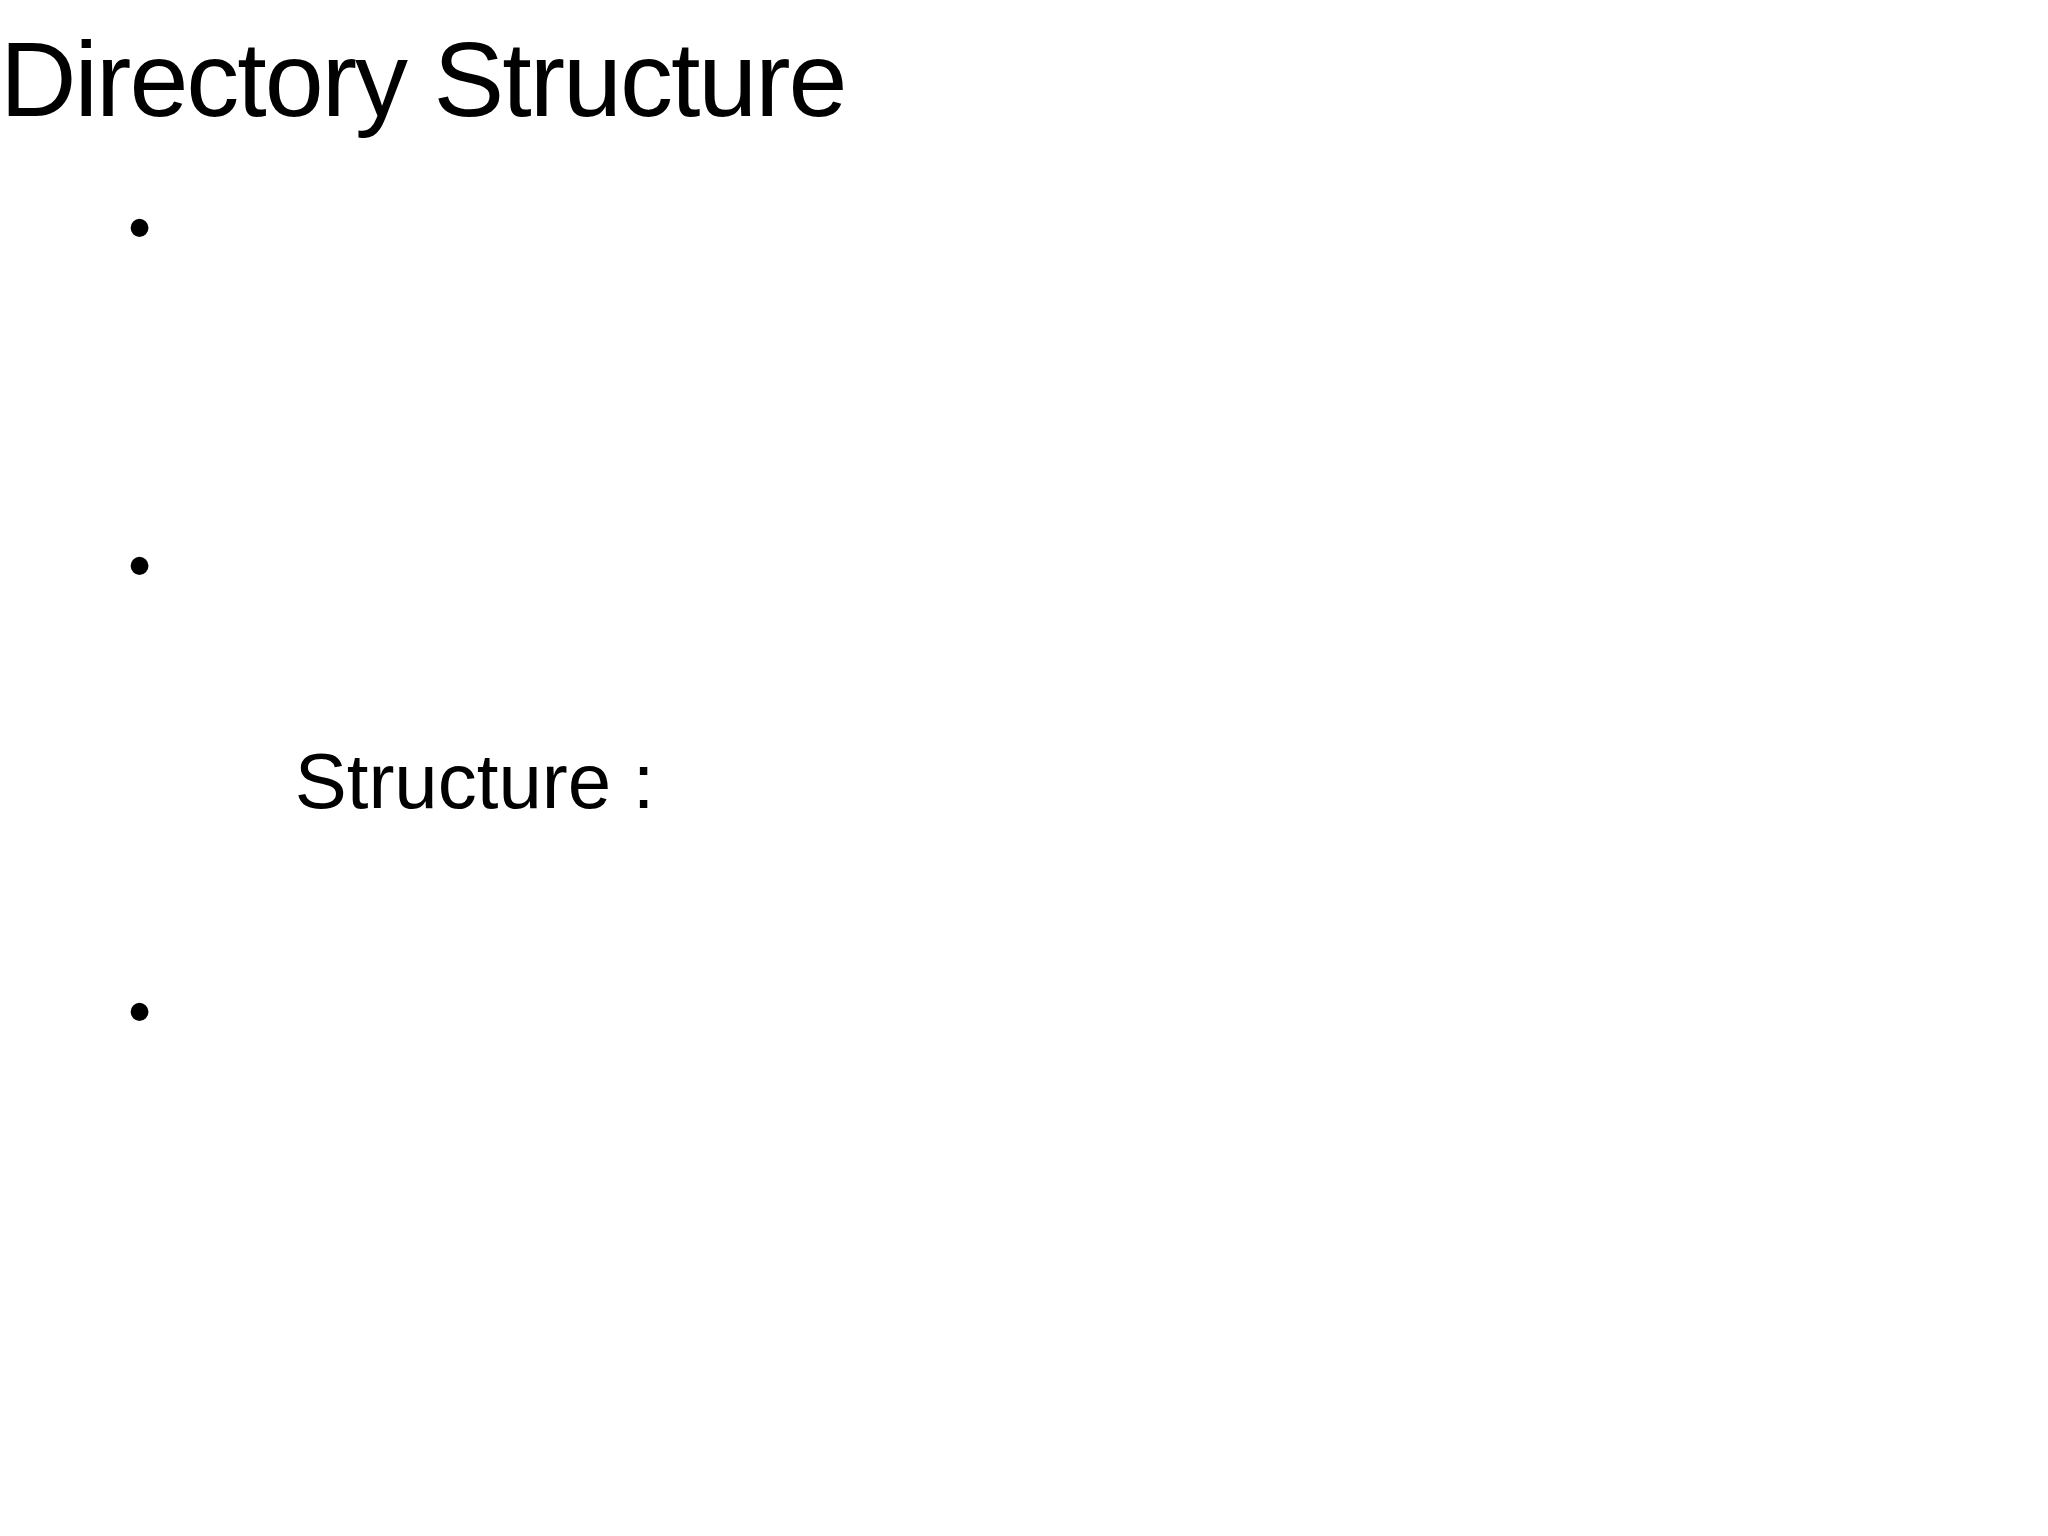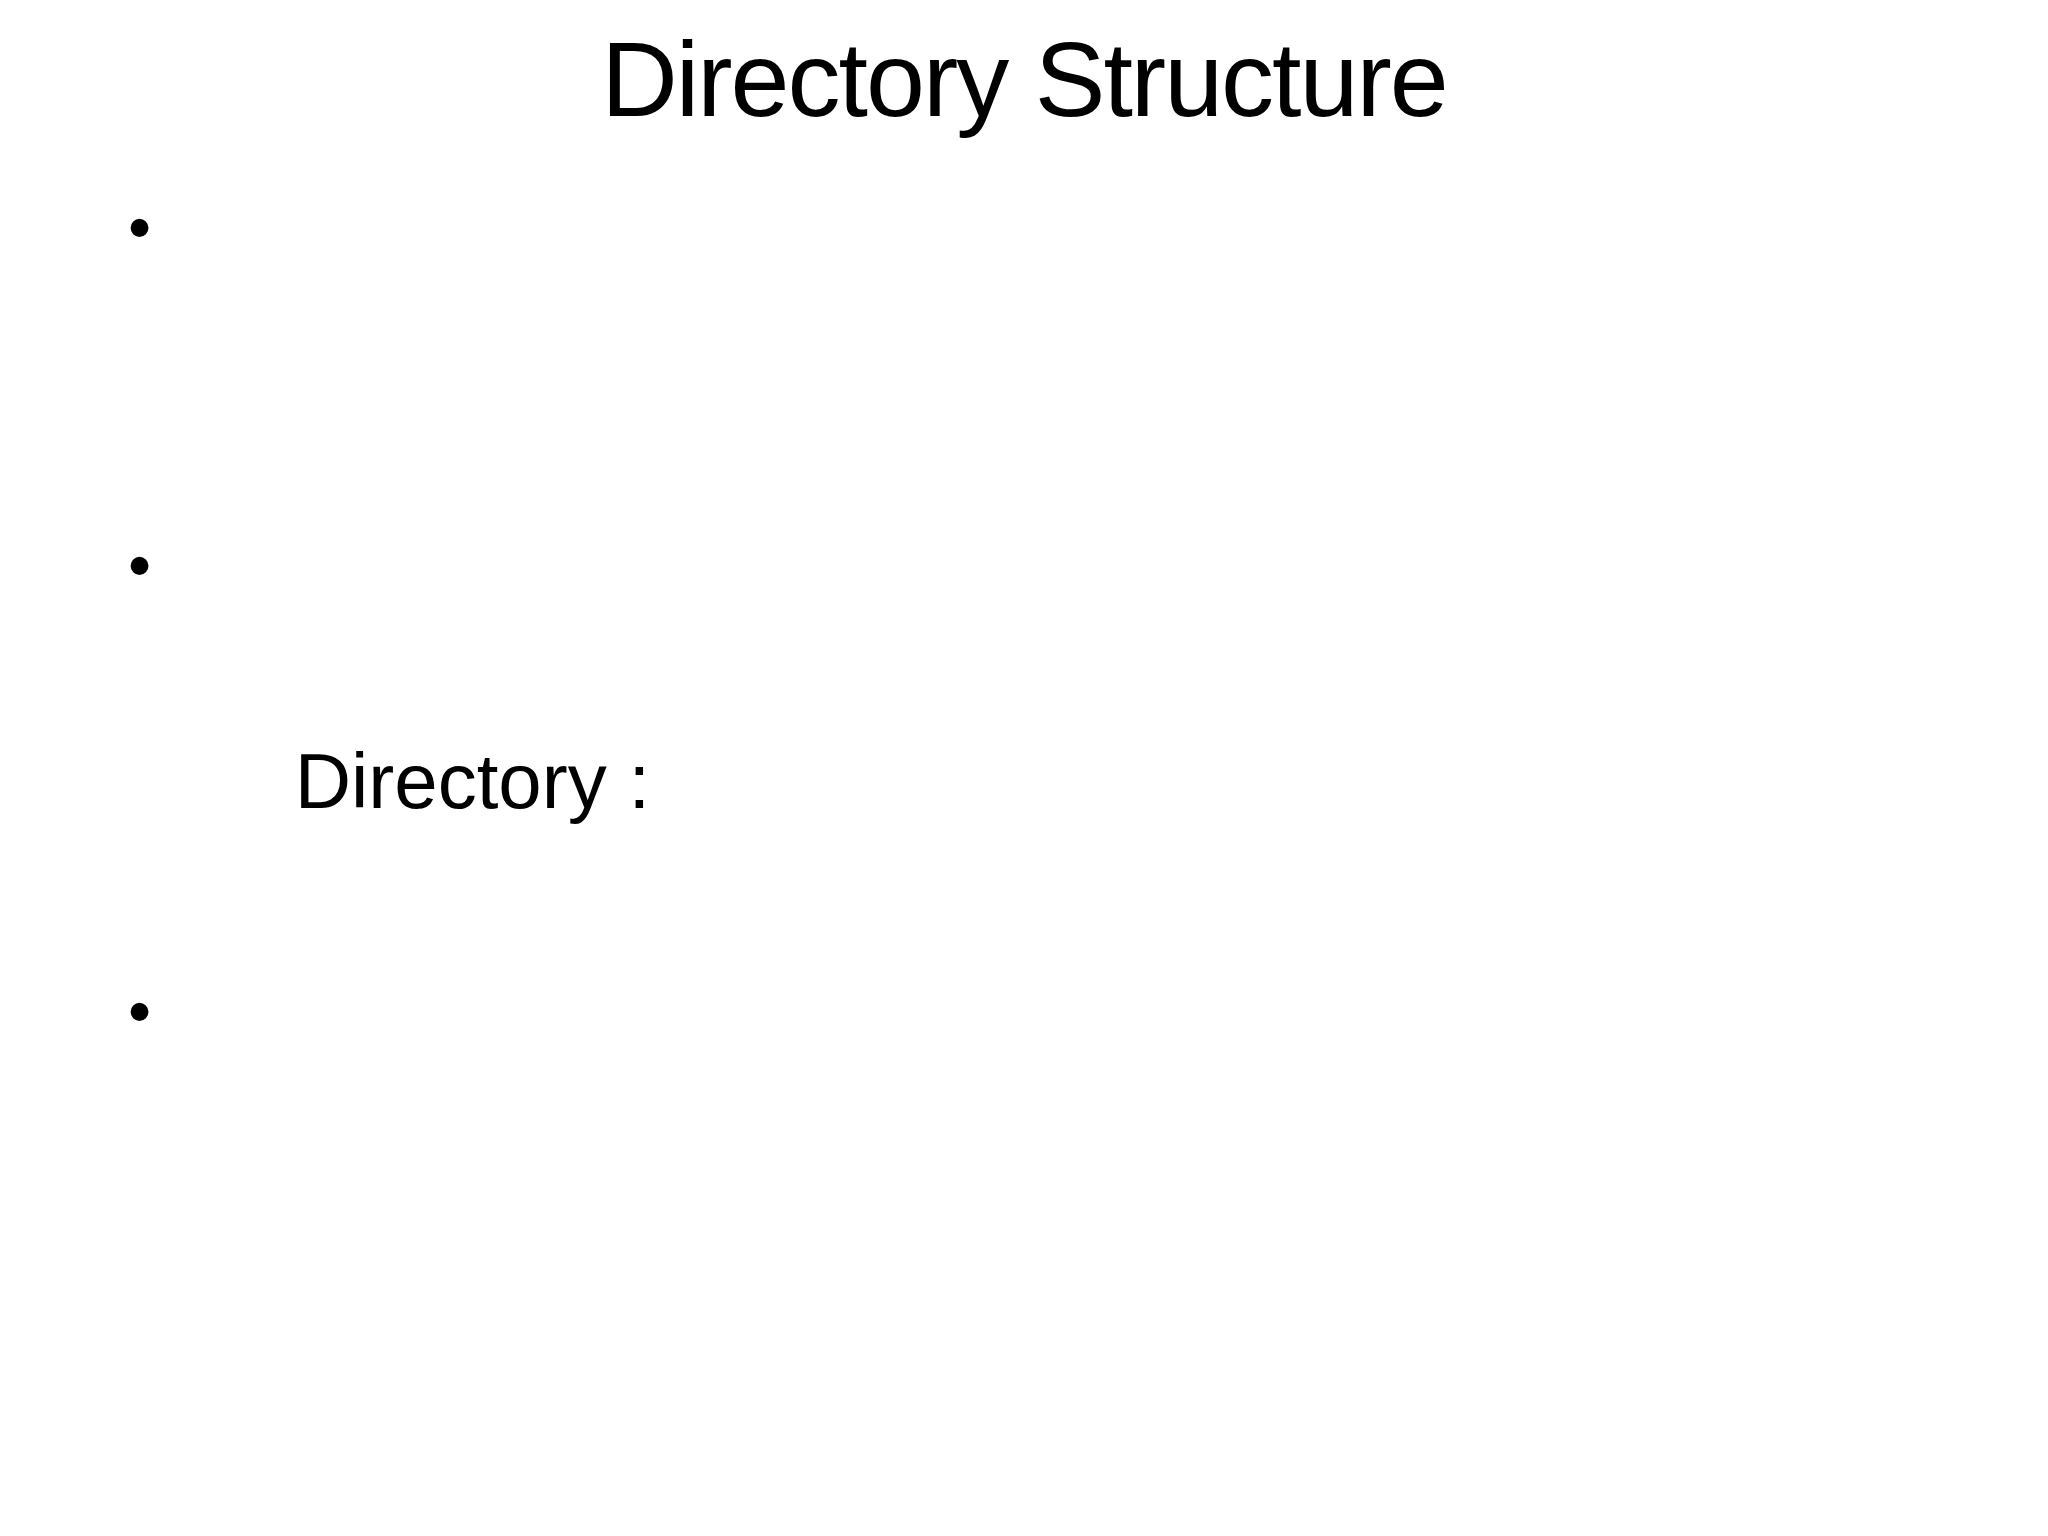--- a/index.html
+++ b/index.html
@@ -15,21 +15,20 @@
     overflow: hidden;
   }
   .slide {
     width: 2048px;
     height: 1536px;
     box-sizing: border-box;
     position: relative;
   }
   .title {
     margin: 20px 0 0 0;
-    text-align: center;
     font-weight: 400;
     font-size: 106px;
     line-height: 1.12;
     letter-spacing: -2px;
   }
   .bullets {
     list-style: none;
     margin: 34px 0 0 128px;
     padding: 0;
     width: 1690px;
@@ -57,21 +56,21 @@
 
 <div class="slide">
   <h1 class="title">Directory Structure</h1>
   <ul class="bullets">
   <li class="bullet-item">
     <span class="marker">•</span>
   </li>
 
   <li class="bullet-item">
     <span class="marker">•</span>
-    <span class="btext">Directory :</span>
+    <span class="btext">Structure :</span>
   </li>
 
   <li class="bullet-item">
     <span class="marker">•</span>
     
   </li>
 
 </ul>
 </div>
 

